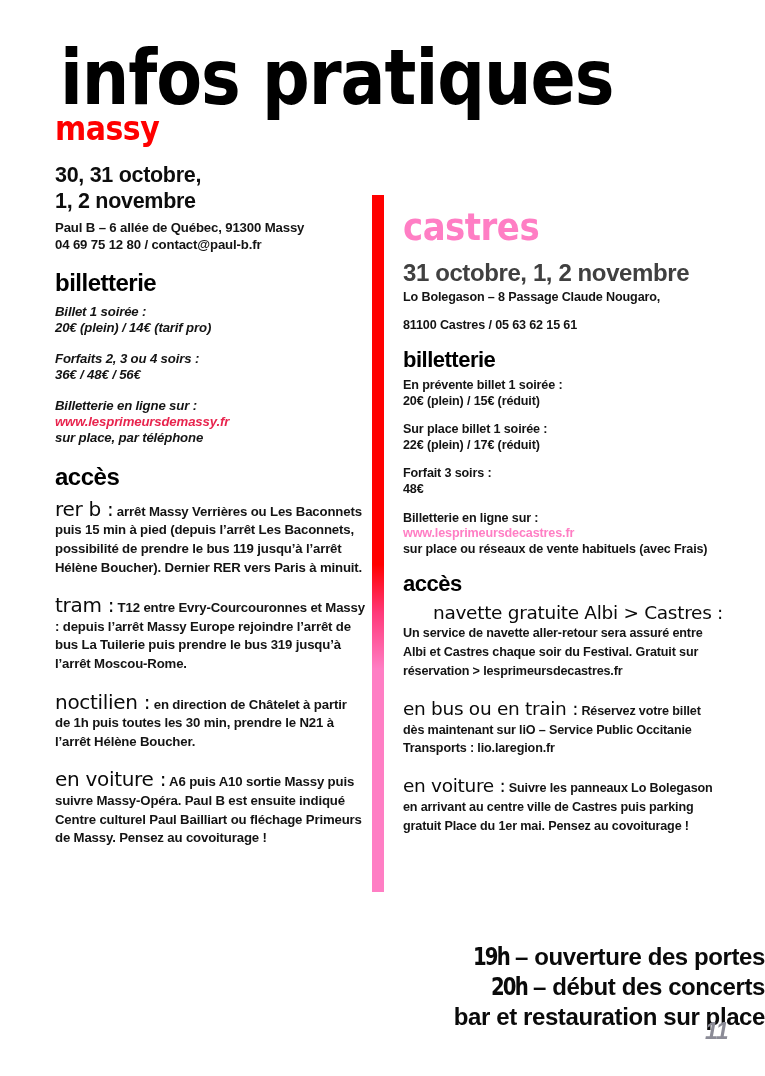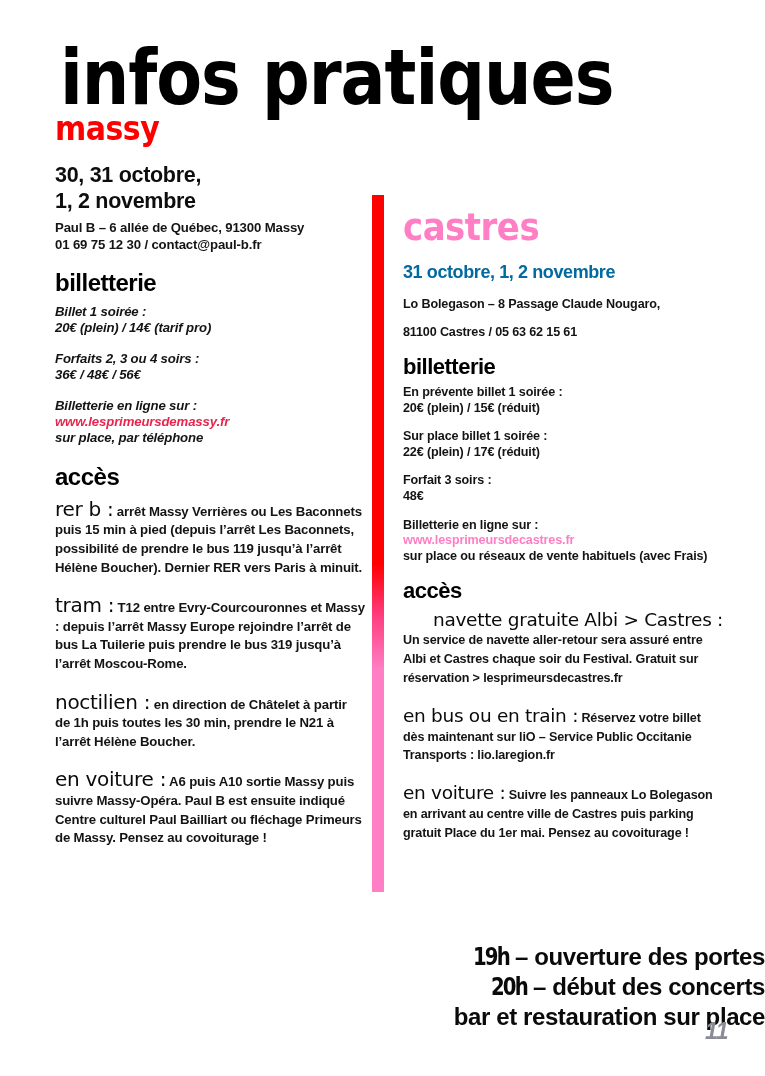--- a/index.html
+++ b/index.html
@@ -90,25 +90,25 @@
     font-weight: 700;
     font-size: 21.5px;
     line-height: 26px;
     color: #0d0d0d;
     letter-spacing: -0.3px;
     margin: 0;
   }
   .dates-big-r {
     font-family: "Liberation Sans", sans-serif;
     font-weight: 700;
-    font-size: 18px;
+    font-size: 24px;
     line-height: 25px;
-    color: #0369a1;
+    color: #404040;
     letter-spacing: -0.4px;
-    margin: 0 0 12px 0;
+    margin: 0 0 5px 0;
   }
 
   
   .venue {
     font-size: 13.2px;
     line-height: 16.5px;
     font-weight: 600;
     color: #141414;
     letter-spacing: -0.15px;
     margin: 6px 0 0 0;
@@ -244,21 +244,21 @@
 <div class="divider-bar"></div>
 
 <div class="col-left">
 
   <div class="city-massy">massy</div>
 
   <div class="dates-big">30, 31 octobre,</div>
   <div class="dates-big">1, 2 novembre</div>
 
   <div class="venue">Paul B – 6 allée de Québec, 91300 Massy</div>
-  <div class="venue" style="margin-top:0">01 69 75 12 30 / contact@paul-b.fr</div>
+  <div class="venue" style="margin-top:0">04 69 75 12 80 / contact@paul-b.fr</div>
 
   <div class="section-head">billetterie</div>
 
   <div class="para">
     <span>Billet 1 soirée :</span><br>
     <span>20€ (plein) / 14€ (tarif pro)</span>
   </div>
 
   <div class="para">
     <span>Forfaits 2, 3 ou 4 soirs :</span><br>

